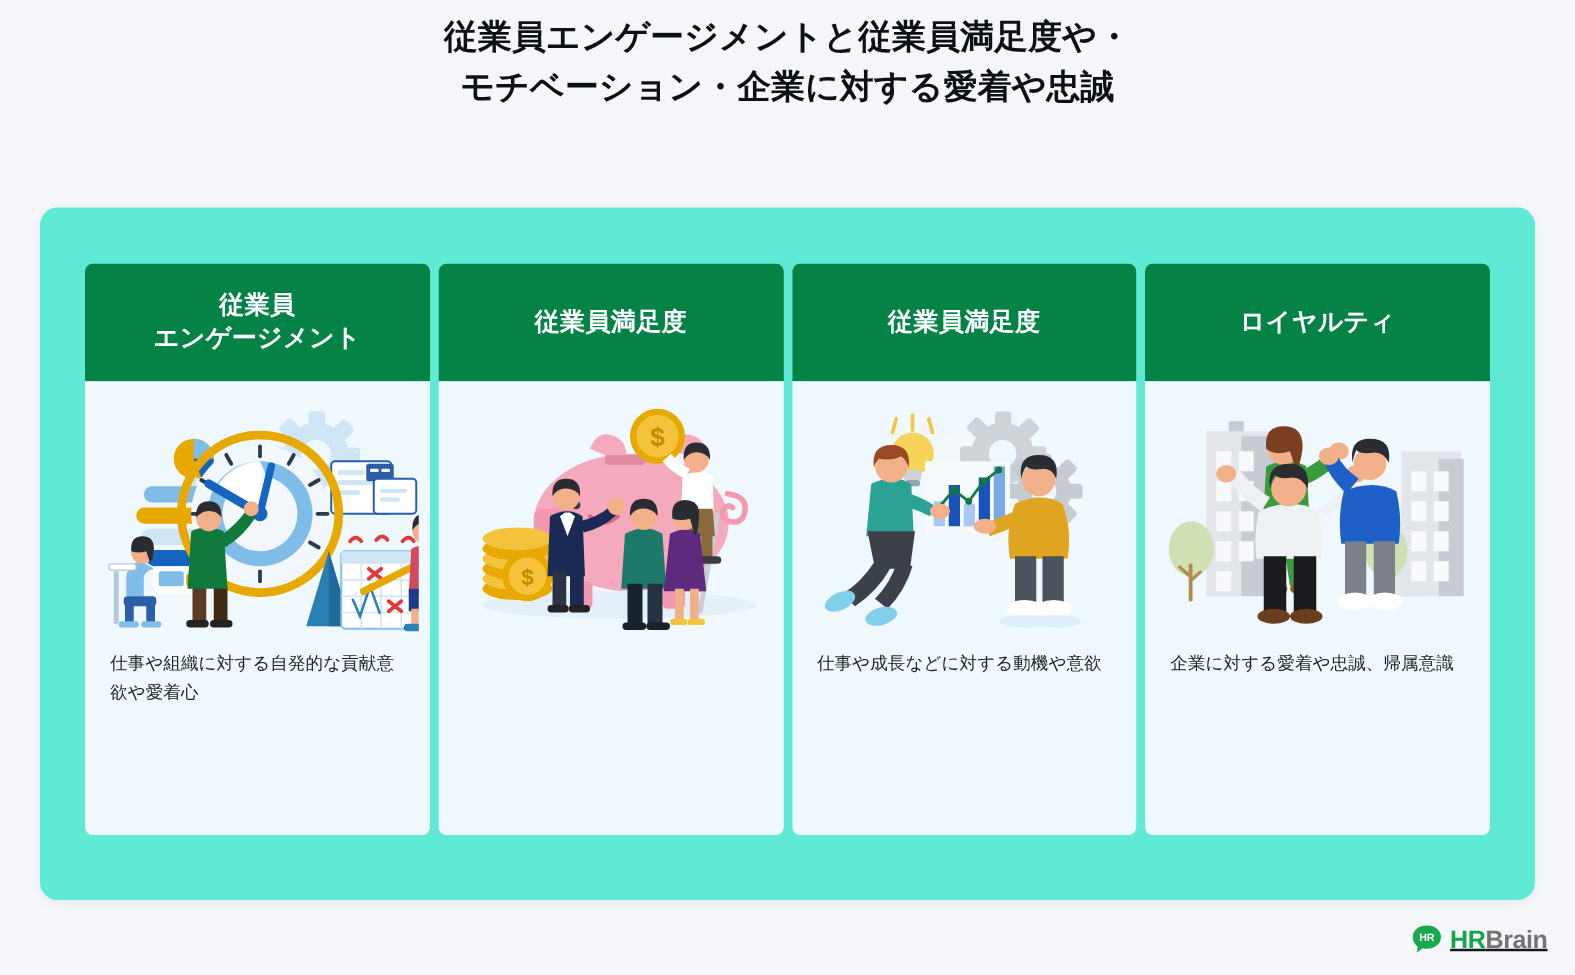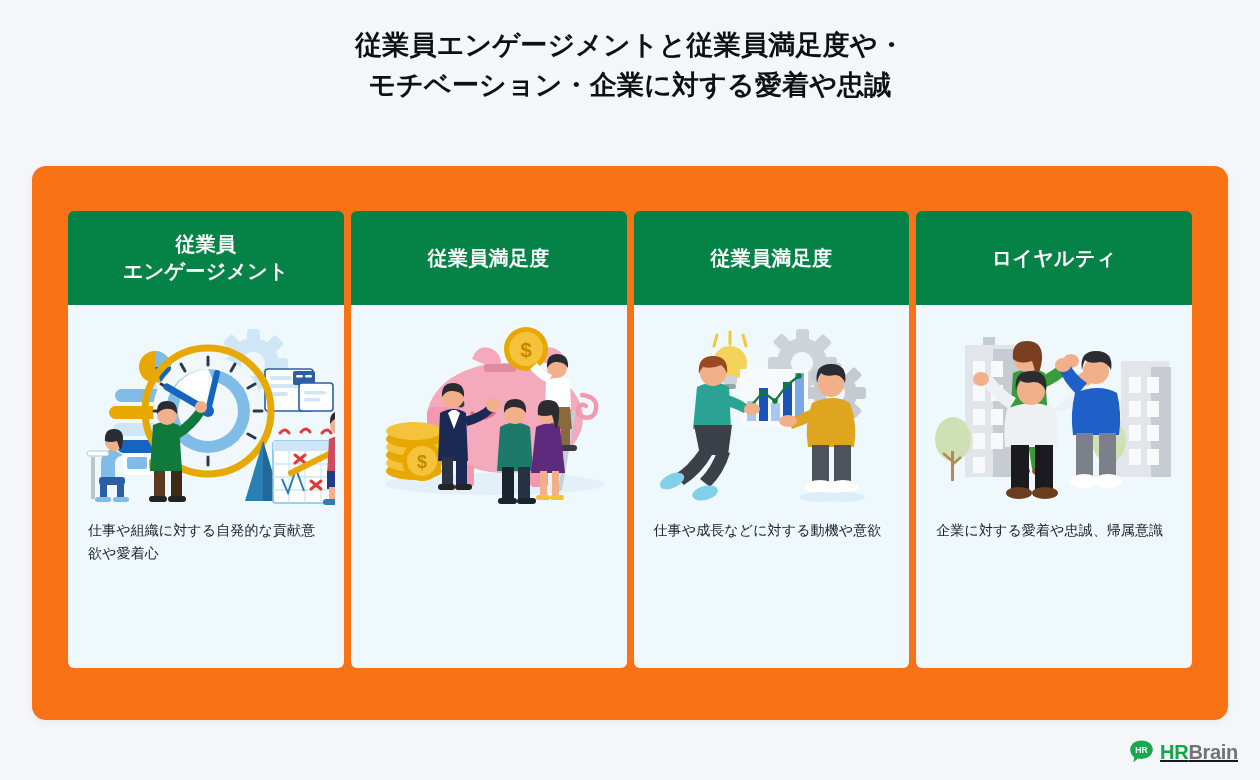--- a/index.html
+++ b/index.html
@@ -14,37 +14,37 @@
     background: #f5f6fa;
     font-family: "Liberation Sans", "DejaVu Sans", sans-serif;
     color: #15181c;
     position: relative;
   }
 
   
   .page-title {
     width: 100%;
     text-align: center;
-    padding-top: 26px;
+    padding-top: 10px;
     font-size: 27px;
     font-weight: bold;
     line-height: 1.48;
     letter-spacing: 0.2px;
     color: #0e1114;
   }
   .page-title .tline { display: block; }
 
   
   .board {
     position: absolute;
     left: 32px;
     top: 166px;
     width: 1196px;
     height: 554px;
-    background: #f97316;
+    background: #5eead4;
     border-radius: 14px;
     box-shadow: 0 2px 9px rgba(28, 42, 66, 0.06);
   }
 
   
   .columns {
     position: absolute;
     left: 36px;
     top: 45px;
     width: 1124px;

